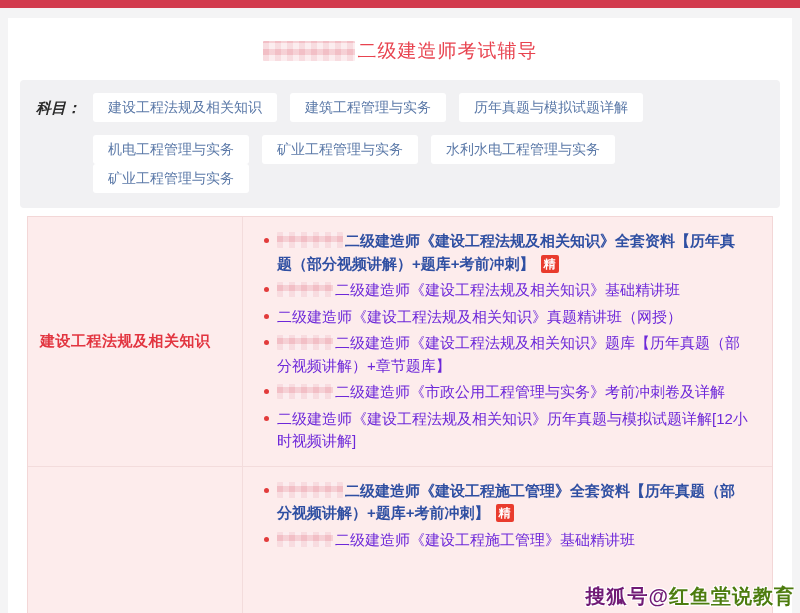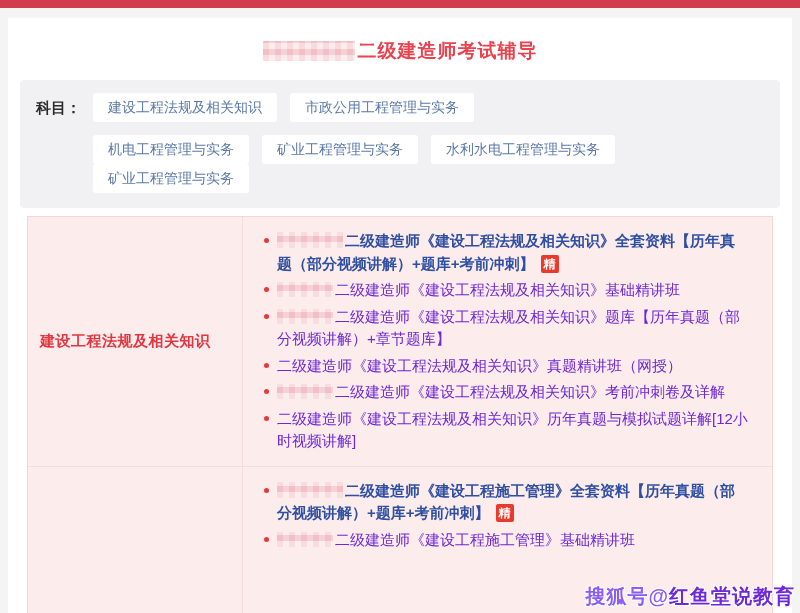--- a/index.html
+++ b/index.html
@@ -12,41 +12,41 @@
   .topbar { height:8px; background:#d23b4e; }
   .card {
     margin:10px 8px 0;
     background:#ffffff;
     padding:12px 6px 0;
     min-height:595px;
   }
   
   .title-row { text-align:center; margin:8px 0 16px; }
   .title-text {
-    color:#e8434f; font-size:19px; font-weight:bold;
+    color:#e8434f; font-size:19px; font-weight:normal;
     letter-spacing:1px; vertical-align:middle;
   }
   .mosaic {
     display:inline-block; vertical-align:middle;
     background-image:
       repeating-linear-gradient(0deg, rgba(255,255,255,0.45) 0 6px, rgba(242,191,198,0.45) 6px 12px),
       repeating-linear-gradient(90deg, #f2bfc6 0 6px, #f9dfe2 6px 12px);
     border-radius:1px;
   }
   .mosaic-title { width:92px; height:20px; margin-right:3px; }
   .mosaic-item  { width:56px; height:15px; margin-right:2px; vertical-align:-2px; }
   .mosaic-item.big { width:66px; height:16px; }
   
   .subjects {
     margin:0 6px; background:#f1f1f3; border-radius:4px;
     padding:13px 16px 2px; display:flex; align-items:flex-start;
   }
   .subjects-label {
     font-size:15px; font-weight:bold; color:#2b2b2b;
-    line-height:29px; white-space:nowrap; margin-right:12px;
+    line-height:29px; white-space:nowrap; margin-right:12px;font-style:italic;
   }
   .subject-row { display:flex; flex-wrap:wrap; margin-bottom:13px; }
   .subject-btn {
     background:#ffffff; color:#5b79a8; font-size:14px;
     font-family:inherit; border:none; border-radius:3px;
     padding:7px 15px; margin-right:13px; line-height:15px;
     cursor:pointer; white-space:nowrap;
   }
   
   .course-table {
@@ -73,40 +73,41 @@
     display:inline-block; background:#e93b2d; color:#ffffff;
     font-size:12px; font-weight:bold; line-height:1;
     padding:3px 3px; border-radius:2px; margin-left:6px; vertical-align:1px;
   }
   
   .watermark {
     position:absolute; right:5px; bottom:3px;
     font-size:20px; font-weight:bold; letter-spacing:1px; white-space:nowrap;
     text-shadow:-1px -1px 0 #fff, 1px -1px 0 #fff, -1px 1px 0 #fff, 1px 1px 0 #fff;
   }
-  .wm-prefix { color:#8b5cf6; }
-  .wm-name   { color:#6d28d9; }
+  .wm-prefix { color:#701a75; }
+  .wm-name   { color:#4d7c0f; }
 </style>
 </head>
 <body style="background: rgb(244, 244, 245);">
 
 <div class="topbar" style="background: rgb(210, 59, 78);"></div>
 
 <div class="card">
 
   <div class="title-row">
     <span class="mosaic mosaic-title"></span><span class="title-text">二级建造师考试辅导</span>
   </div>
 
   <div class="subjects">
     <span class="subjects-label">科目：</span>
     <div id="subject-rows">
         <div class="subject-row">
           <button class="subject-btn">建设工程法规及相关知识</button>
-          <button class="subject-btn">市政公用工程管理与实务</button>
+          <button class="subject-btn">建筑工程管理与实务</button>
+          <button class="subject-btn">历年真题与模拟试题详解</button>
         </div>
         <div class="subject-row">
           <button class="subject-btn">机电工程管理与实务</button>
           <button class="subject-btn">矿业工程管理与实务</button>
           <button class="subject-btn">水利水电工程管理与实务</button>
           <button class="subject-btn">矿业工程管理与实务</button>
         </div>
       </div>
   </div>
 
@@ -116,27 +117,27 @@
       <span class="cat-text">建设工程法规及相关知识</span>
     </div>
     <div class="items-cell">
           <div class="course-item bold">
     <span class="bullet"></span><span class="mosaic mosaic-item big"></span><span class="item-text">二级建造师《建设工程法规及相关知识》全套资料【历年真题（部分视频讲解）+题库+考前冲刺】</span><span class="jing-badge">精</span>
   </div>
           <div class="course-item">
     <span class="bullet"></span><span class="mosaic mosaic-item"></span><span class="item-text">二级建造师《建设工程法规及相关知识》基础精讲班</span>
   </div>
           <div class="course-item">
+    <span class="bullet"></span><span class="item-text">二级建造师《建设工程法规及相关知识》真题精讲班（网授）</span>
+  </div>
+          <div class="course-item">
     <span class="bullet"></span><span class="mosaic mosaic-item"></span><span class="item-text">二级建造师《建设工程法规及相关知识》题库【历年真题（部分视频讲解）+章节题库】</span>
   </div>
           <div class="course-item">
-    <span class="bullet"></span><span class="item-text">二级建造师《建设工程法规及相关知识》真题精讲班（网授）</span>
-  </div>
-          <div class="course-item">
-    <span class="bullet"></span><span class="mosaic mosaic-item"></span><span class="item-text">二级建造师《建设工程法规及相关知识》考前冲刺卷及详解</span>
+    <span class="bullet"></span><span class="mosaic mosaic-item"></span><span class="item-text">二级建造师《市政公用工程管理与实务》考前冲刺卷及详解</span>
   </div>
           <div class="course-item">
     <span class="bullet"></span><span class="item-text">二级建造师《建设工程法规及相关知识》历年真题与模拟试题详解[12小时视频讲解]</span>
   </div>
         </div>
   </div>
       <div class="course-row" style="min-height: 240px;">
     <div class="cat-cell">
       
     </div>

